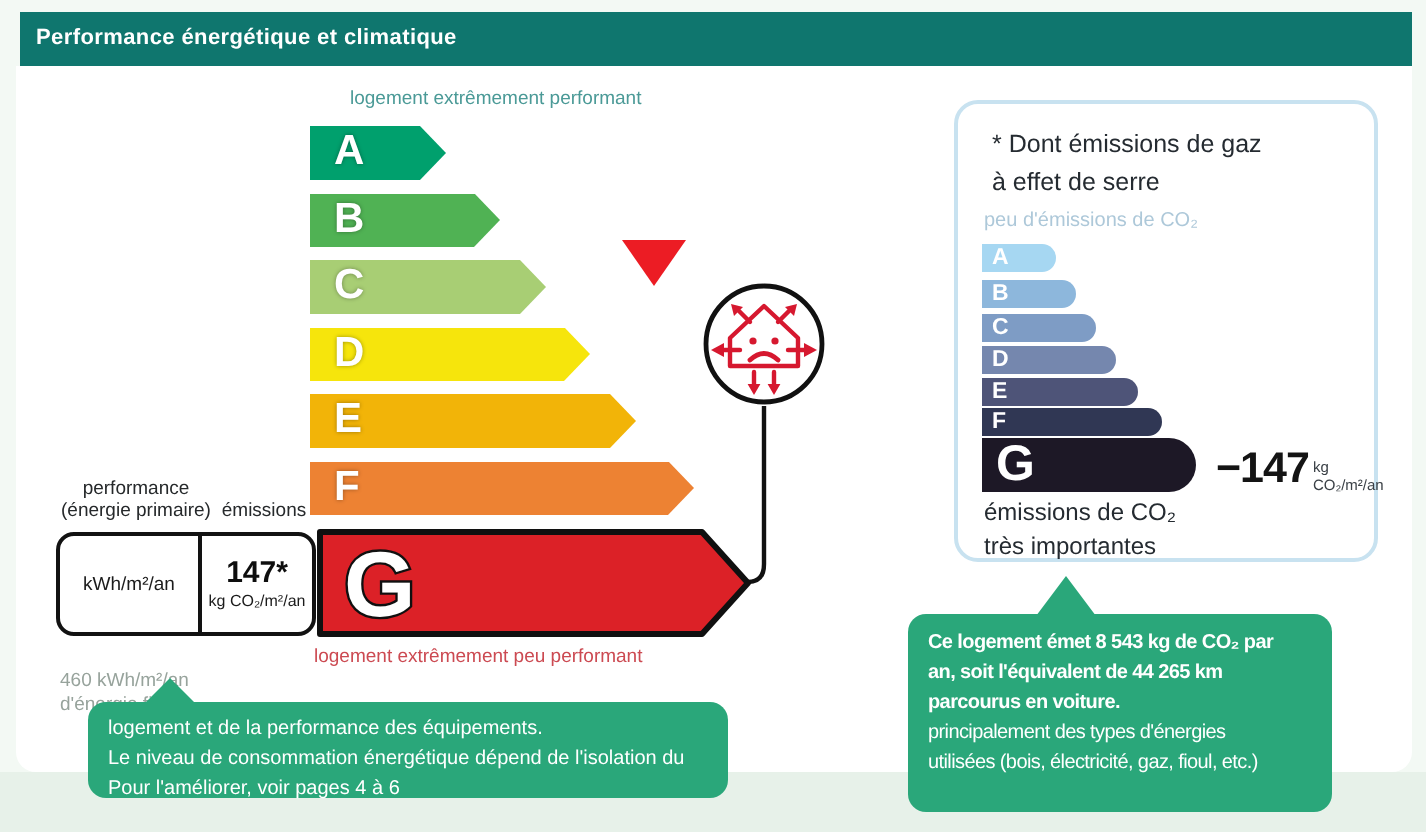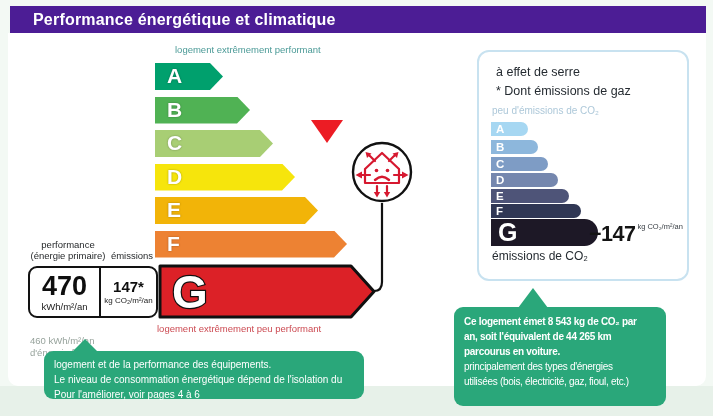--- a/index.html
+++ b/index.html
@@ -3,22 +3,22 @@
 <meta charset="utf-8">
 <style>
   * { margin:0; padding:0; box-sizing:border-box; }
   html,body { width:713px; height:416px; }
   body { font-family:"Liberation Sans", sans-serif; background:#f3f9f4; overflow:hidden; }
   .page { position:relative; width:713px; height:416px; }
 
   .bottom-band { position:absolute; left:0; top:386px; width:713px; height:30px; background:#e7f1e9; }
   .card { position:absolute; left:8px; top:33px; width:698px; height:353px; background:#ffffff; border-radius:0 0 10px 10px; }
 
-  .header { position:absolute; left:10px; top:6px; width:696px; height:27px; background:#4c1d95; color:#fff;
-            font-size:16px; font-weight:bold; line-height:27px; padding-left:23px; letter-spacing:.2px; }
+  .header { position:absolute; left:10px; top:6px; width:696px; height:27px; background:#0f766e; color:#fff;
+            font-size:11px; font-weight:bold; line-height:27px; padding-left:8px; letter-spacing:.2px; }
 
   
   .top-label { position:absolute; left:157px; top:44px; font-size:9.5px; color:#4b9a97;padding-left:18px; }
   .bottom-label { position:absolute; left:157px; top:323px; font-size:9.5px; color:#cc4a52; }
 
   .arrow { position:absolute; left:155px; height:27px; color:#fff; font-weight:bold; font-size:21px;
            line-height:26px; padding-left:12px;
            clip-path:polygon(0 0, calc(100% - 13px) 0, 100% 50%, calc(100% - 13px) 100%, 0 100%);
            text-shadow:0 0 2px rgba(0,0,0,.35); }
   .dpe-a { top:63px;    width:68px;  background:#00a06d; }
@@ -63,21 +63,21 @@
   .ges-bar { position:absolute; left:12px; height:14px; border-radius:0 14px 14px 0; color:#fff;
              font-weight:bold; font-size:11.5px; line-height:14px; padding-left:5px; }
   .ges-a { top:69.5px;  width:37px;  background:#a6d7f2; }
   .ges-b { top:87.5px;  width:47px;  background:#8db7dc; }
   .ges-c { top:105px;   width:57px;  background:#7e9cc5; }
   .ges-d { top:121px;   width:67px;  background:#7587ae; }
   .ges-e { top:136.5px; width:78px;  background:#4e5478; }
   .ges-f { top:152px;   width:90px;  background:#303754; }
   .ges-g { top:166.5px; width:107px; height:27px; border-radius:0 27px 27px 0; background:#1d1826;
            font-size:25px; line-height:26px; padding-left:7px; }
-  .ges-value { position:absolute; left:110px; top:170px; display:flex; align-items:flex-start; }
+  .ges-value { position:absolute; left:129px; top:170px; display:flex; align-items:flex-end; }
   .ges-value-num { font-weight:bold; font-size:21.5px; color:#141414; letter-spacing:-.5px; }
   .ges-value-unit { font-size:7.5px; color:#3a4046; margin-left:2px; }
   .ges-high { position:absolute; left:13px; top:196px; font-size:12px; color:#252b31; line-height:1.45; }
 
   
   .tooltip { position:absolute; background:#2aa77a; border-radius:9px; color:#fff; font-size:10px;
              line-height:1.5; padding:6px 10px; white-space:nowrap; }
   .tooltip-energy { left:44px; top:351px; width:320px; height:48px; }
   .tooltip-ges { left:454px; top:307px; width:212px; height:99px; letter-spacing:-.3px; padding-top:7px; }
   .tooltip-ges .b { font-weight:bold; }
@@ -138,21 +138,20 @@
   </svg>
 
   <div class="col-labels-consumption">
     <div>performance</div>
     <div>(énergie primaire)</div>
   </div>
   <div class="col-label-emissions">émissions</div>
 
   <div class="value-box">
     <div class="value-cell left">
-      <div class="value-big">470</div>
       <div class="value-unit">kWh/m²/an</div>
     </div>
     <div class="value-cell right">
       <div class="value-mid">147*</div>
       <div class="value-unit small">kg CO₂/m²/an</div>
     </div>
   </div>
 
   <svg class="g-arrow-svg" width="220" height="57" viewBox="0 0 220 57">
     <polygon points="2,3 193,3 216,28.5 193,54 2,54" fill="#dc2127" stroke="#101010" stroke-width="3" stroke-linejoin="round"></polygon>
@@ -160,40 +159,41 @@
   </svg>
 
   <div class="final-energy">
     <div>460 kWh/m²/an</div>
     <div>d'énergie finale</div>
   </div>
   <div class="bottom-label">logement extrêmement peu performant</div>
 
   <div class="ges-panel">
     <div class="ges-title">
+      <div>* Dont émissions de gaz</div>
       <div>à effet de serre</div>
-      <div>* Dont émissions de gaz</div>
     </div>
     <div class="ges-low">peu d'émissions de CO₂</div>
 
     <div class="ges-bar ges-a"><span>A</span></div>
     <div class="ges-bar ges-b"><span>B</span></div>
     <div class="ges-bar ges-c"><span>C</span></div>
     <div class="ges-bar ges-d"><span>D</span></div>
     <div class="ges-bar ges-e"><span>E</span></div>
     <div class="ges-bar ges-f"><span>F</span></div>
     <div class="ges-bar ges-g"><span>G</span></div>
 
     <div class="ges-value">
       <span class="ges-value-num">−147</span>
       <span class="ges-value-unit">kg CO₂/m²/an</span>
     </div>
 
     <div class="ges-high">
       <div>émissions de CO₂</div>
+      <div>très importantes</div>
     </div>
   </div>
 
   <div class="tip-up energy"></div>
   <div class="tooltip tooltip-energy">
     <div>logement et de la performance des équipements.</div>
     <div>Le niveau de consommation énergétique dépend de l'isolation du</div>
     <div>Pour l'améliorer, voir pages 4 à 6</div>
   </div>
 

